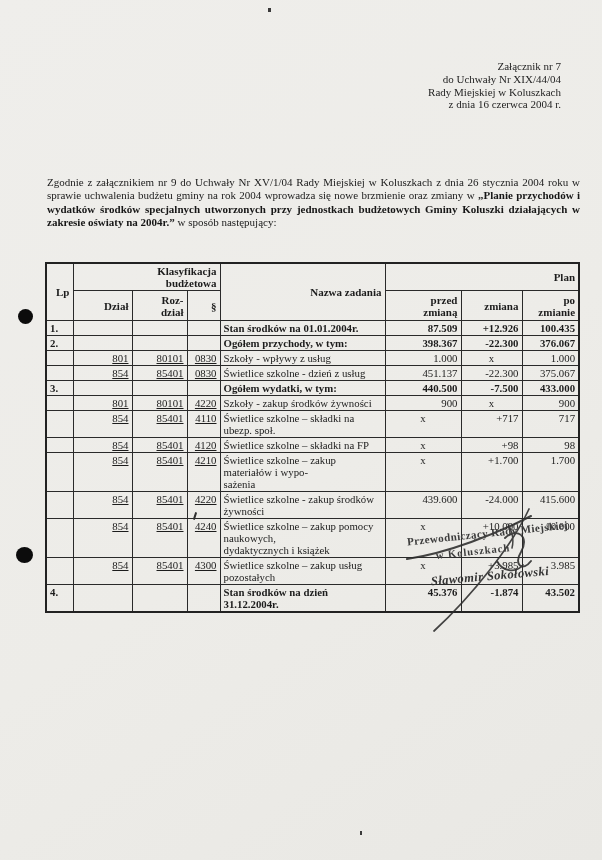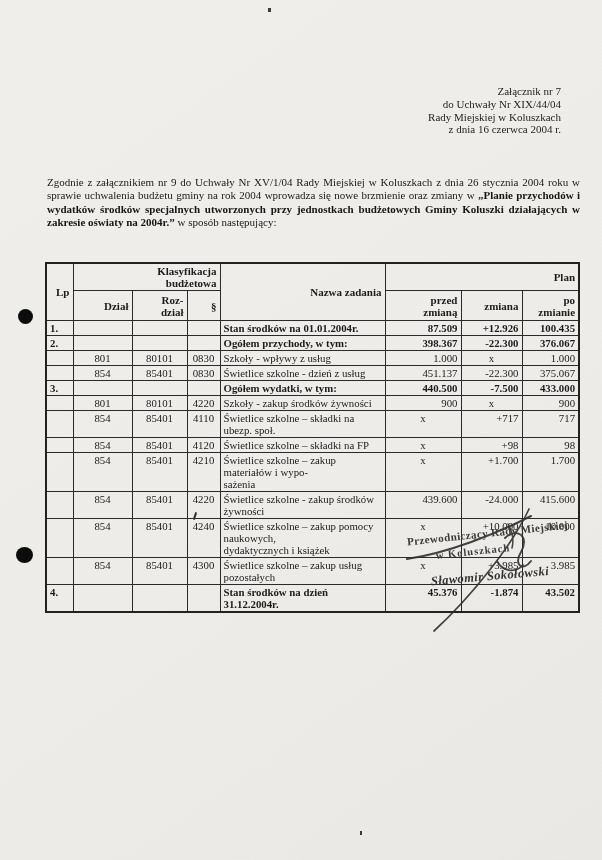--- a/index.html
+++ b/index.html
@@ -10,21 +10,21 @@
     font-family:"Liberation Serif","DejaVu Serif",serif;
     color:#1e1e1e;
     overflow:hidden;
   }
   
   .hole-dot{position:absolute;background:#0c0c0c;border-radius:50%;}
   .speck{position:absolute;background:#3a3a3a;}
   .pen-tick{position:absolute;width:2px;height:8px;background:#2f2f2f;transform:rotate(18deg);border-radius:1px;}
   
   .hdr{
-    position:absolute;top:85px;right:41px;
+    position:absolute;top:60px;right:41px;
     text-align:right;font-size:11px;line-height:12.8px;color:#242424;
   }
   
   .intro{
     position:absolute;left:47px;top:176px;width:533px;
     font-size:11px;line-height:13.4px;text-align:justify;color:#202020;margin:0;
   }
   .intro b{color:#161616;}
   
   table.budget{
@@ -41,21 +41,21 @@
   }
   table.budget{border:2px solid #222;}
   table.budget th{
     font-weight:bold;text-align:right;vertical-align:middle;
     white-space:pre-line;font-size:11px;
   }
   tr.h1{height:24px;}
   tr.h2{height:30px;}
   tbody tr{height:13px;}
   td.c-lp{text-align:left;padding-left:4px;font-weight:bold;}
-  td.c-dzial,td.c-rozdzial,td.c-par{text-align:center;}
+  td.c-dzial,td.c-rozdzial,td.c-par{text-align:right;text-decoration:underline;}
   td.c-nazwa{text-align:left;white-space:pre-line;padding-left:4px;}
   td.c-przed,td.c-zmiana,td.c-po{text-align:right;padding-right:7px;}
   td.xval{text-align:center;padding-right:0;}
   tr.bold-row td{font-weight:bold;}
   
   .stamp-line{
     position:absolute;color:#3c3c3c;font-weight:bold;text-align:center;
     letter-spacing:.4px;white-space:nowrap;
   }
   .stamp-l1{left:400px;top:527px;width:175px;font-size:11px;transform:rotate(-6deg);}

